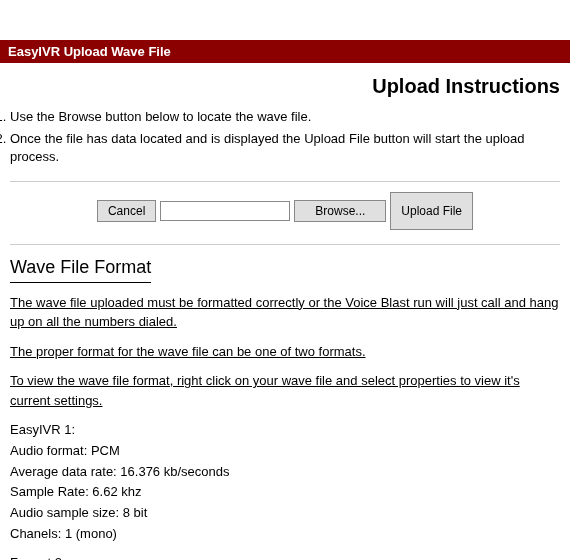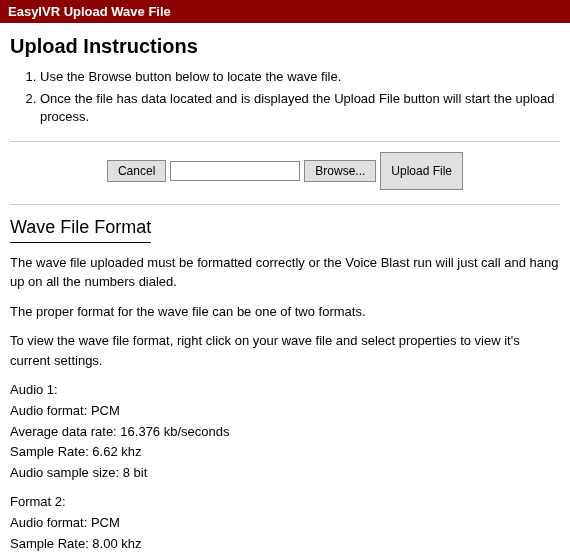--- a/index.html
+++ b/index.html
@@ -16,35 +16,36 @@
       width: 570px;
     }
 
     #title-bar {
       background: #8b0000;
       color: #fff;
       font-size: 13px;
       font-weight: bold;
       padding: 4px 8px;
       width: 100%;
+      margin-top: 40px;
     }
 
     #main-content {
       padding: 8px 10px;
     }
 
     #upload-instructions-heading {
       font-size: 20px;
       font-weight: bold;
       margin-bottom: 10px;
       margin-top: 4px;
+      text-align: right;
     }
 
     #instructions-list {
-      margin-left: 30px;
       margin-bottom: 14px;
     }
 
     #instructions-list li {
       margin-bottom: 4px;
       line-height: 1.4;
     }
 
     #upload-form-area {
       display: flex;
@@ -67,21 +68,21 @@
 
     #file-input {
       width: 130px;
       font-size: 12px;
       border: 1px solid #888;
       padding: 2px 4px;
       background: #fff;
     }
 
     #browse-button {
-      padding: 3px 10px;
+      padding: 3px 20px;
       font-size: 12px;
       background: #e0e0e0;
       border: 1px solid #888;
       cursor: pointer;
     }
 
     #upload-file-button {
       padding: 11px 10px;
       font-size: 12px;
       background: #e0e0e0;
@@ -94,20 +95,21 @@
       font-weight: normal;
       margin-bottom: 10px;
       border-bottom: 1px solid #000;
       padding-bottom: 4px;
       display: inline-block;
     }
 
     .info-paragraph {
       margin-bottom: 10px;
       line-height: 1.5;
+      text-decoration: underline;
     }
 
     .format-block {
       margin-bottom: 8px;
       line-height: 1.6;
     }
   </style>
 </head>
 <body>
 
@@ -134,25 +136,26 @@
   </div>
 
   <div id="wave-file-section">
     <h2 id="wave-file-format-heading">Wave File Format</h2>
 
     <p class="info-paragraph">The wave file uploaded must be formatted correctly or the Voice Blast run will just call and hang up on all the numbers dialed.</p>
     <p class="info-paragraph">The proper format for the wave file can be one of two formats.</p>
     <p class="info-paragraph">To view the wave file format, right click on your wave file and select properties to view it's current settings.</p>
 
     <div class="format-block">
-      <div>Audio 1:</div>
+      <div>EasyIVR 1:</div>
       <div>Audio format:  PCM</div>
       <div>Average data rate:  16.376 kb/seconds</div>
       <div>Sample Rate:  6.62 khz</div>
       <div>Audio sample size:  8 bit</div>
+      <div>Chanels:  1 (mono)</div>
     </div>
 
     <div class="format-block">
       <div>Format 2:</div>
       <div>Audio format:  PCM</div>
       <div>Sample Rate:  8.00 khz</div>
 
     </div>
 
   </div>

